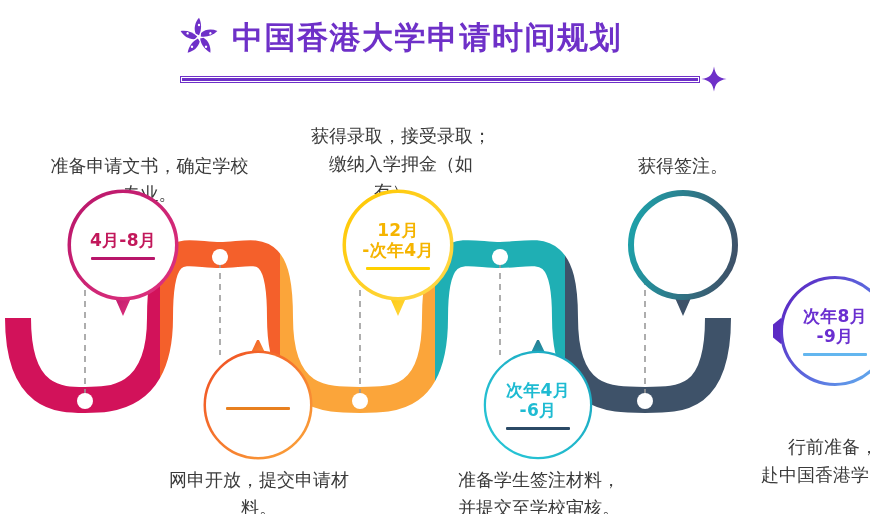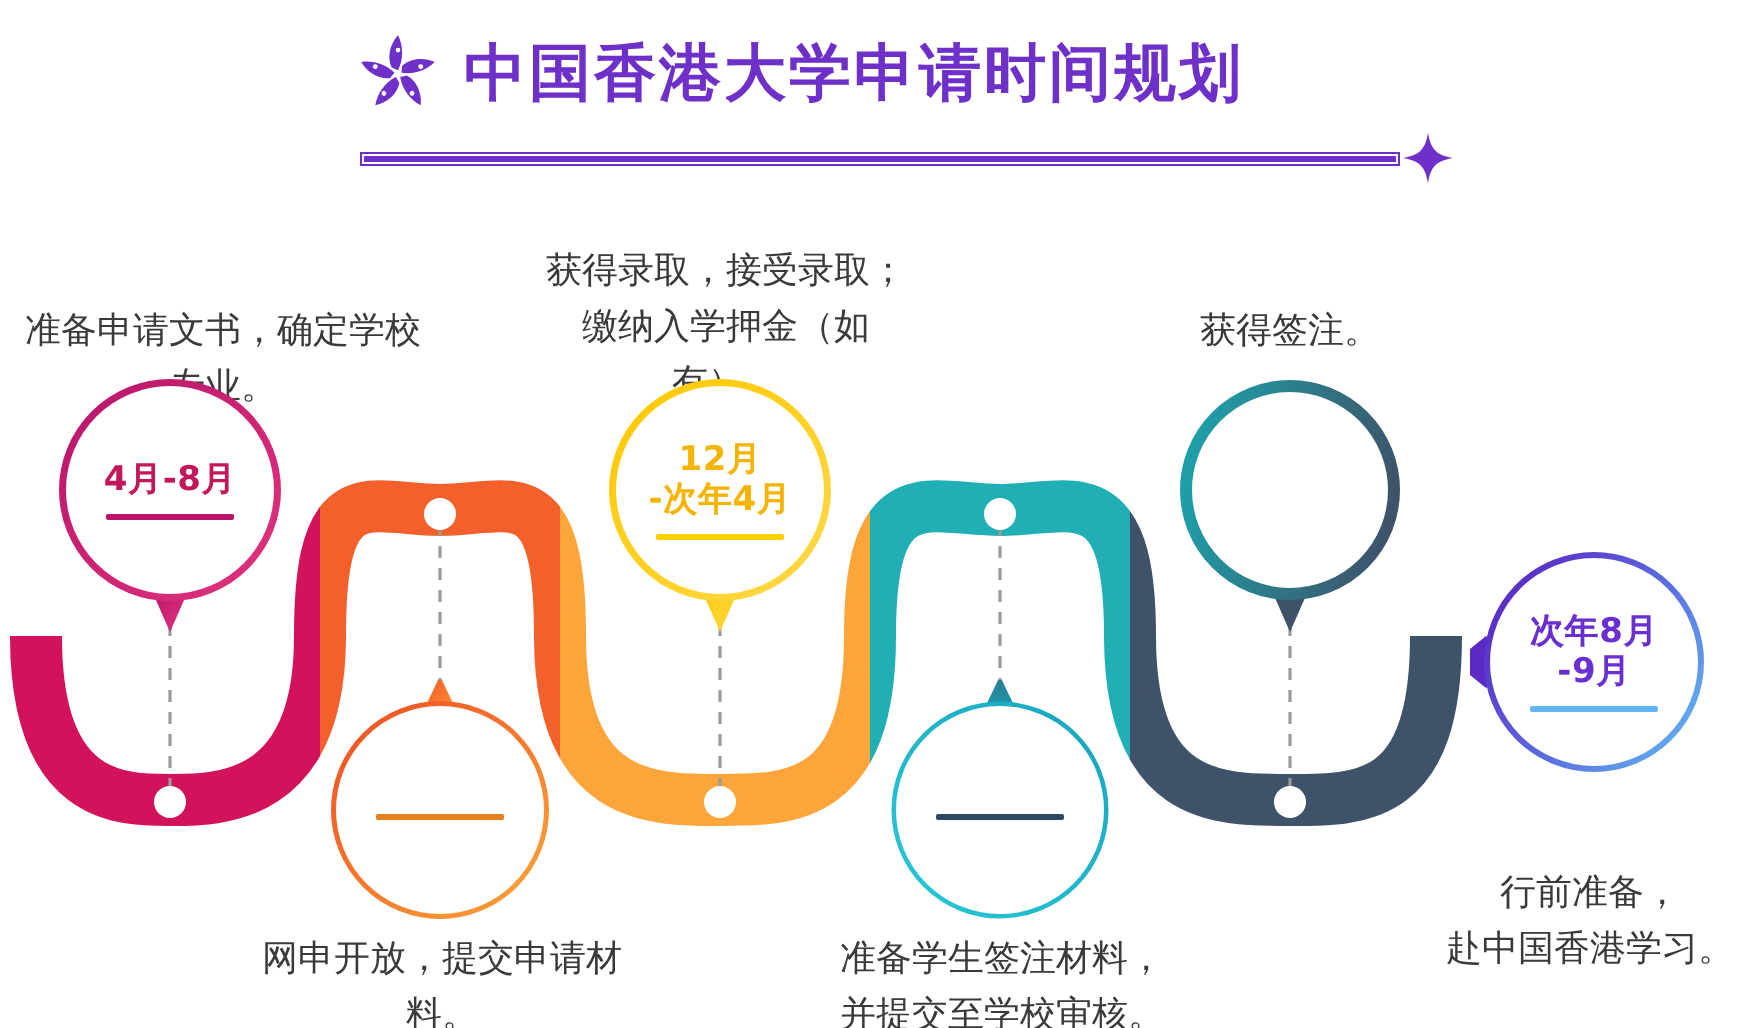--- a/index.html
+++ b/index.html
@@ -2,21 +2,21 @@
 <html><head>
 <meta charset="utf-8">
 <style>
   * { box-sizing: border-box; margin: 0; padding: 0; }
   html, body {
     width: 870px; height: 514px;
     background: #ffffff;
     font-family: "DejaVu Sans", "Liberation Sans", sans-serif;
     overflow: hidden;
   }
-  #root { position: relative; width: 870px; height: 514px; }
+  #root { position: relative; width: 870px; height: 514px; padding-left: 38px; }
 
   
   .header { position: absolute; left: 0; top: 8px; width: 870px; height: 86px; }
   .header-inner {
     position: absolute; left: 176px; top: 6px;
     display: flex; align-items: center; gap: 10px;
   }
   .logo-icon { width: 46px; height: 46px; flex: 0 0 46px; }
   .title-text {
     font-size: 31px; font-weight: bold; color: #6E30C8;
@@ -234,20 +234,22 @@
           </linearGradient>
           <linearGradient id="g4t" x1="0" y1="0" x2="0" y2="1">
             <stop offset="0%" stop-color="#2B7A8C"></stop>
               <stop offset="100%" stop-color="#1AA5BE"></stop>
           </linearGradient>
         </defs>
         <path d="M59 16 L70 21 L59 -2 L48 21 Z" fill="url(#g4t)"></path>
         <circle cx="59" cy="65" r="52" fill="#ffffff" stroke="url(#g4)" stroke-width="4.5"></circle>
       </svg>
       <div class="bubble" style="left:7px; top:13px; width:104px; height:104px;">
+        <div class="bubble-label" style="color:#1EBBD2;">次年4月
+-6月</div>
         <div class="bubble-underline" style="background:#2B4A66;"></div>
       </div>
     </div>
     <div class="caption center" style="left:413px; top:466px; width:176px;">准备学生签注材料，
 并提交至学校审核。</div>
   </div>
 
   <div class="node">
     <div class="caption center" style="left:570px; top:152px; width:150px;">获得签注。</div>
     <div style="position:absolute; left:586px; top:186px; width:118px; height:132px;">

